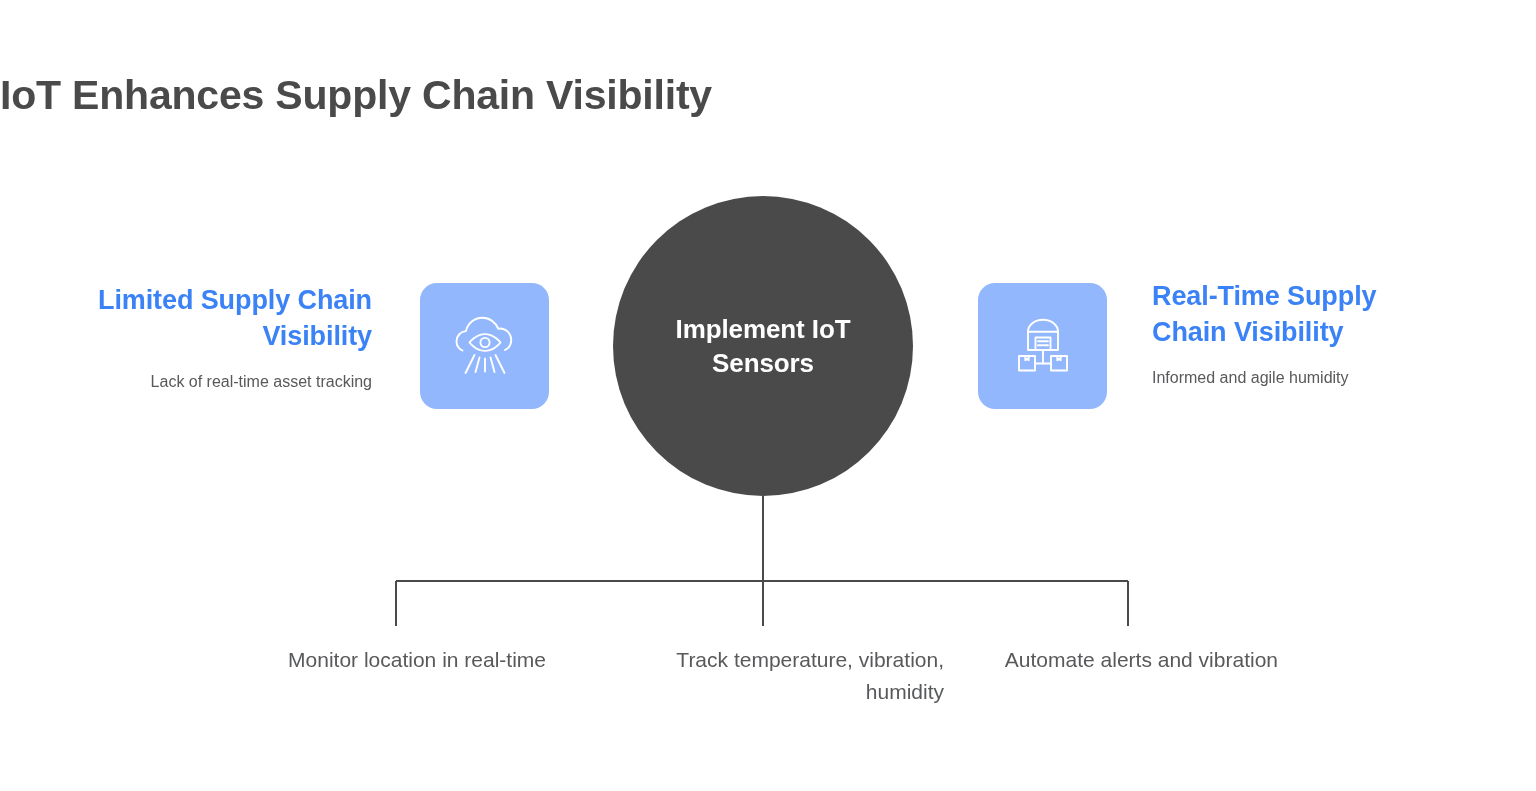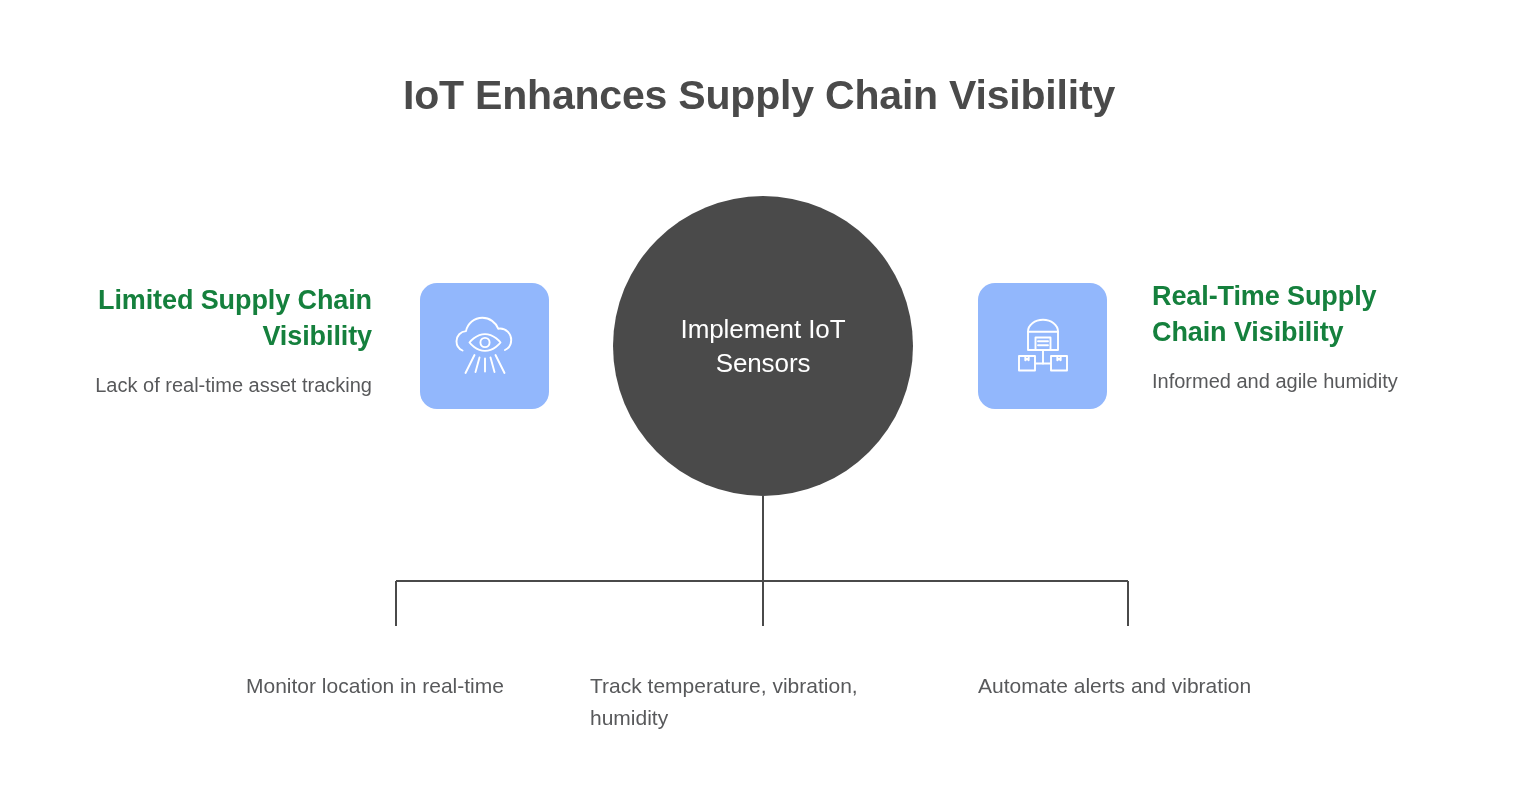--- a/index.html
+++ b/index.html
@@ -18,21 +18,21 @@
     background: #ffffff;
     overflow: hidden;
   }
 
   
   #page-title {
     position: absolute;
     left: 0;
     top: 72px;
     width: 1518px;
-    text-align: center;
+    text-align: left;
     font-size: 41px;
     font-weight: bold;
     color: #4a4a4a;
     letter-spacing: -0.2px;
     line-height: 1.15;
   }
 
   
   #center-node {
     position: absolute;
@@ -44,21 +44,21 @@
     background: #4a4a4a;
     display: flex;
     align-items: center;
     justify-content: center;
   }
   #center-node-label {
     width: 230px;
     text-align: center;
     color: #ffffff;
     font-size: 26px;
-    font-weight: normal;
+    font-weight: bold;
     line-height: 1.32;
     letter-spacing: -0.1px;
   }
 
   
   .icon-tile {
     position: absolute;
     width: 129px;
     height: 126px;
     border-radius: 17px;
@@ -75,55 +75,54 @@
   .side-block {
     position: absolute;
     width: 300px;
   }
   #side-block-left  { left: 72px;  top: 283px; text-align: right; }
   #side-block-right { left: 1152px; top: 279px; text-align: left; }
 
   .side-heading {
     font-size: 27px;
     font-weight: bold;
-    color: #15803d;
+    color: #3b82f6;
     line-height: 1.32;
     letter-spacing: -0.1px;
   }
   .side-desc {
     margin-top: 17px;
-    font-size: 20px;
+    font-size: 16px;
     font-weight: normal;
     color: #58595b;
     line-height: 1.42;
   }
 
   
   #connector {
     position: absolute;
     left: 0;
     top: 0;
     width: 1536px;
     height: 791px;
     pointer-events: none;
   }
 
   
   .leaf-label {
     position: absolute;
     top: 644px;
     width: 300px;
-    text-align: left;
+    text-align: right;
     font-size: 21px;
     color: #58595b;
     line-height: 1.5;
-    margin-top: 26px;
   }
   #leaf-label-0 { left: 246px; }
-  #leaf-label-1 { left: 590px; }
+  #leaf-label-1 { left: 644px; }
   #leaf-label-2 { left: 978px; }
 </style>
 </head>
 <body>
 
 <div id="canvas">
 
   <div id="page-title">IoT Enhances Supply Chain Visibility</div>
 
   <svg id="connector" viewBox="0 0 1536 791" width="1536" height="791" aria-hidden="true">

